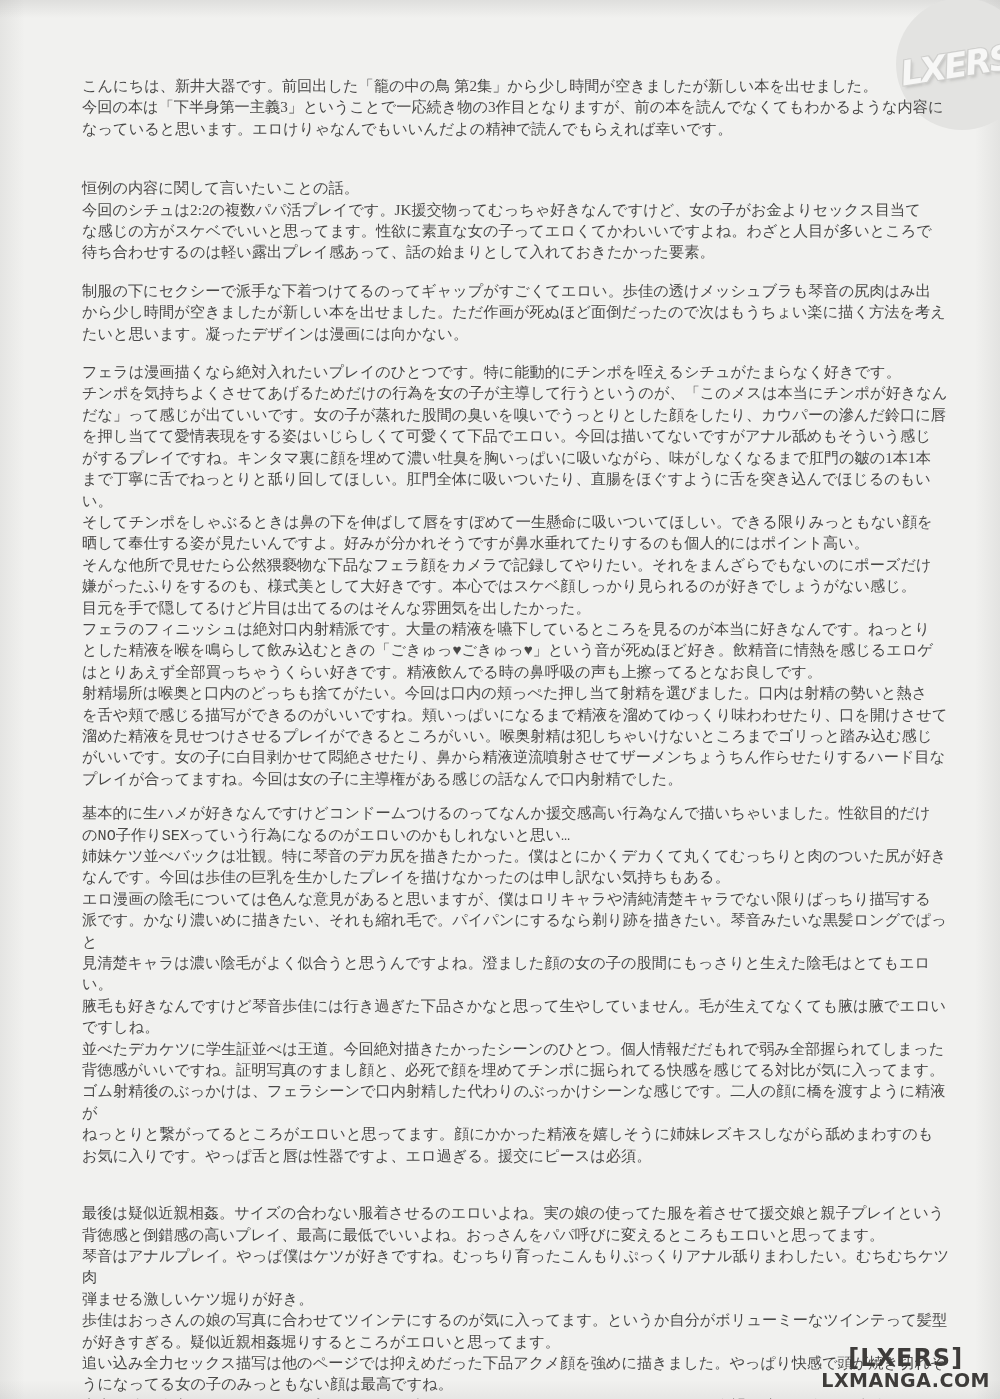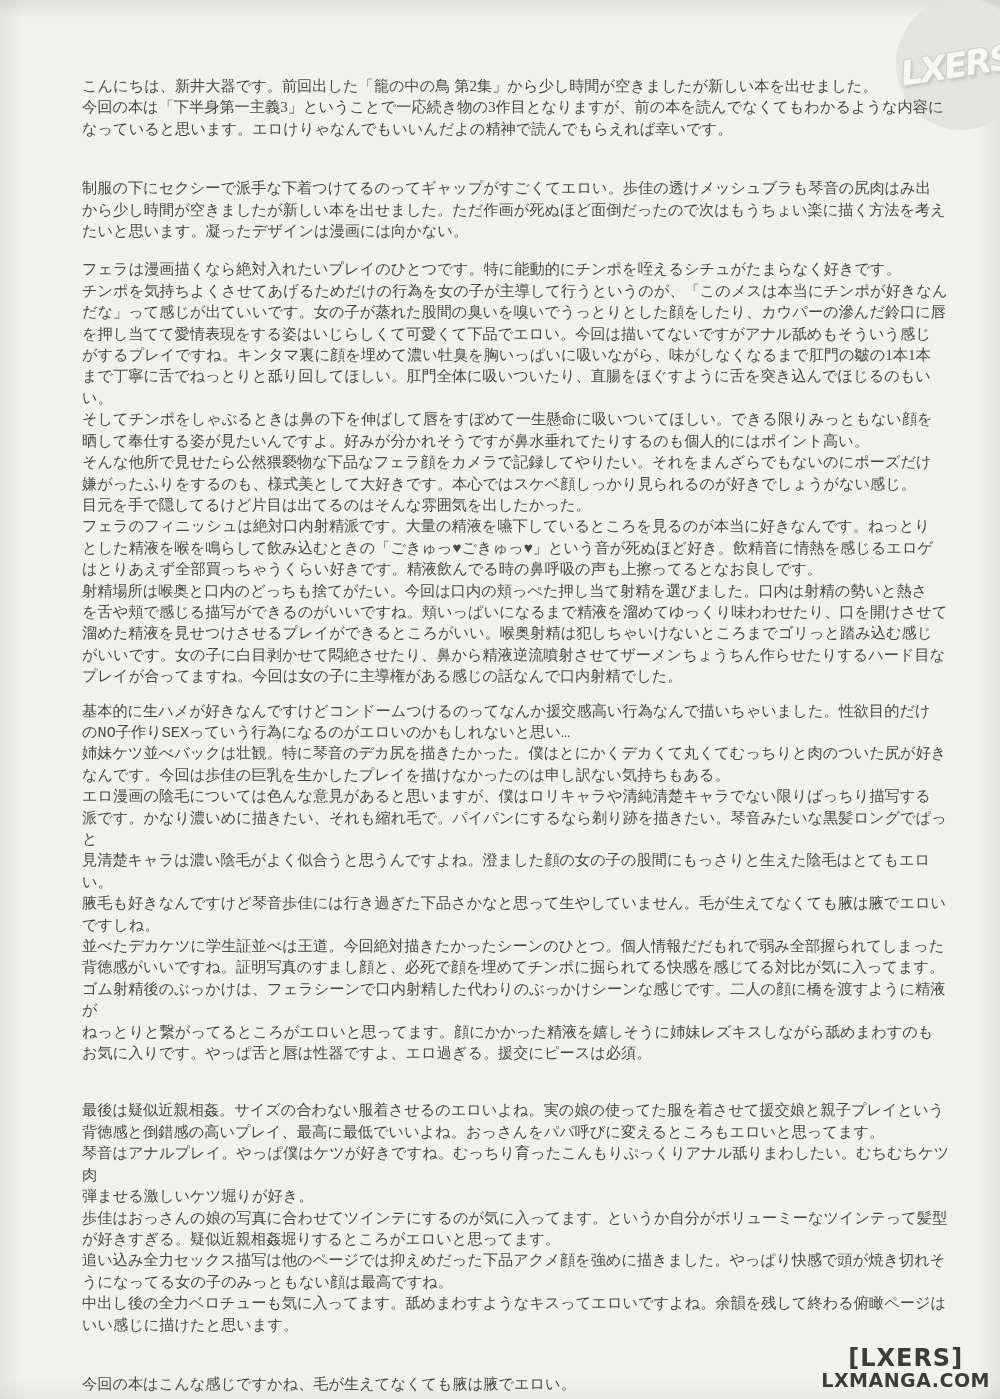--- a/index.html
+++ b/index.html
@@ -82,20 +82,24 @@
 <div class="page">
 
   <div class="logo-circle">
     <span class="logo-text">LXERS</span>
   </div>
 
   <div class="content">
     <div class="para mb-xl">こんにちは、新井大器です。前回出した「籠の中の鳥 第2集」から少し時間が空きましたが新しい本を出せました。
 今回の本は「下半身第一主義3」ということで一応続き物の3作目となりますが、前の本を読んでなくてもわかるような内容に
 なっていると思います。エロけりゃなんでもいいんだよの精神で読んでもらえれば幸いです。</div>
+    <div class="para mb-md">恒例の内容に関して言いたいことの話。
+今回のシチュは2:2の複数パパ活プレイです。JK援交物ってむっちゃ好きなんですけど、女の子がお金よりセックス目当て
+な感じの方がスケベでいいと思ってます。性欲に素直な女の子ってエロくてかわいいですよね。わざと人目が多いところで
+待ち合わせするのは軽い露出プレイ感あって、話の始まりとして入れておきたかった要素。</div>
     <div class="para mb-md">制服の下にセクシーで派手な下着つけてるのってギャップがすごくてエロい。歩佳の透けメッシュブラも琴音の尻肉はみ出
 から少し時間が空きましたが新しい本を出せました。ただ作画が死ぬほど面倒だったので次はもうちょい楽に描く方法を考え
 たいと思います。凝ったデザインは漫画には向かない。</div>
     <div class="para mb-sm">フェラは漫画描くなら絶対入れたいプレイのひとつです。特に能動的にチンポを咥えるシチュがたまらなく好きです。
 チンポを気持ちよくさせてあげるためだけの行為を女の子が主導して行うというのが、「このメスは本当にチンポが好きなん
 だな」って感じが出ていいです。女の子が蒸れた股間の臭いを嗅いでうっとりとした顔をしたり、カウパーの滲んだ鈴口に唇
 を押し当てて愛情表現をする姿はいじらしくて可愛くて下品でエロい。今回は描いてないですがアナル舐めもそういう感じ
 がするプレイですね。キンタマ裏に顔を埋めて濃い牡臭を胸いっぱいに吸いながら、味がしなくなるまで肛門の皺の1本1本
 まで丁寧に舌でねっとりと舐り回してほしい。肛門全体に吸いついたり、直腸をほぐすように舌を突き込んでほじるのもいい。
 そしてチンポをしゃぶるときは鼻の下を伸ばして唇をすぼめて一生懸命に吸いついてほしい。できる限りみっともない顔を

